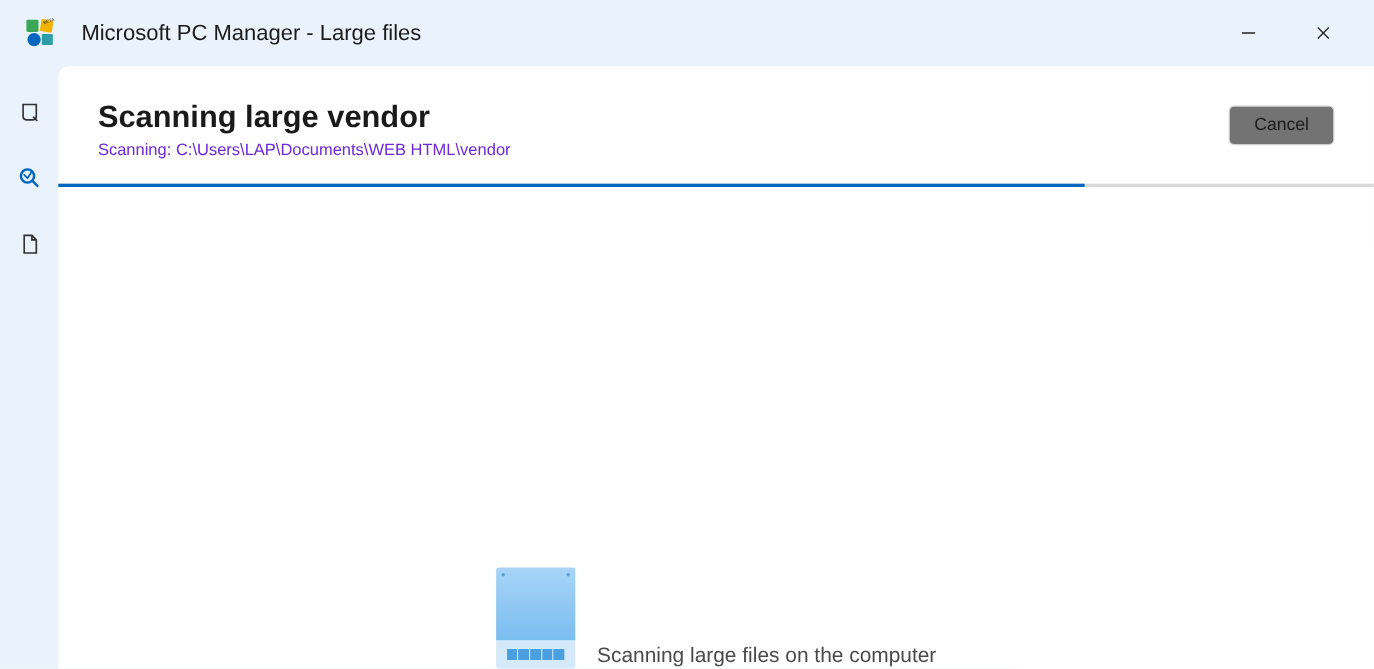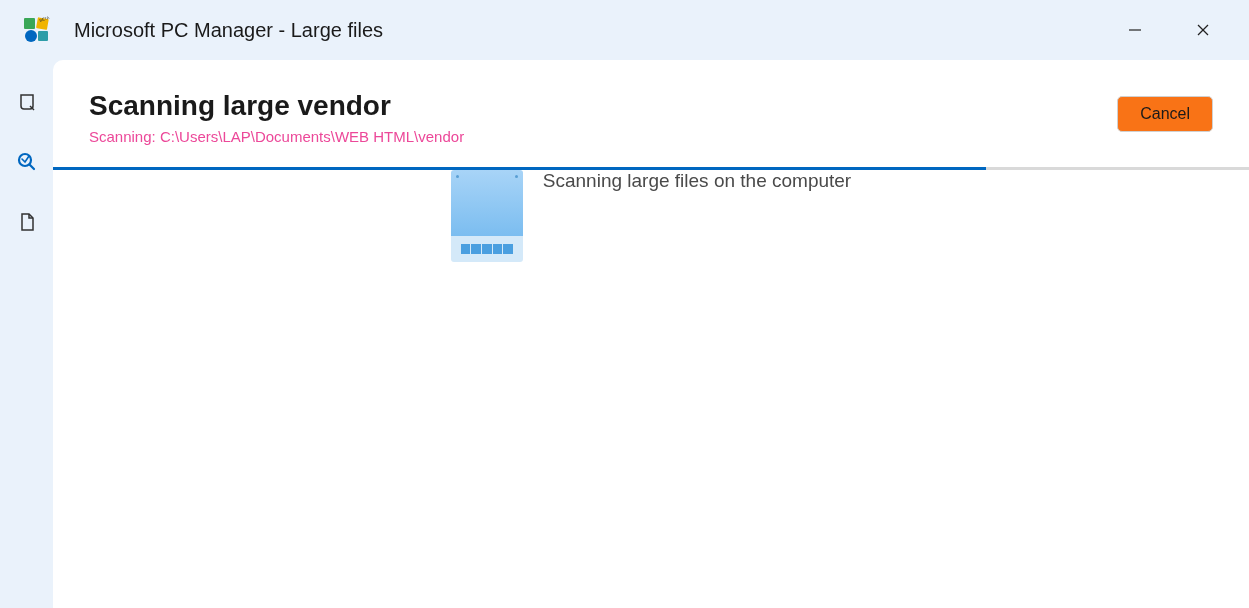--- a/index.html
+++ b/index.html
@@ -93,26 +93,26 @@
       flex-direction: column;
     }
     .page-title {
       font-size: 28px;
       font-weight: 600;
       color: #1a1a1a;
       margin-bottom: 6px;
     }
     .scan-path {
       font-size: 15px;
-      color: #ec4899;
+      color: #6d28d9;
     }
     .cancel-btn {
       padding: 8px 22px;
       font-size: 16px;
-      background: #f97316;
+      background: #737373;
       border: 1px solid #d0d0d0;
       border-radius: 5px;
       cursor: pointer;
       color: #1a1a1a;
       margin-top: 6px;
     }
     .progress-track {
       height: 3px;
       background: #d9d9d9;
       margin-top: 22px;
@@ -122,21 +122,21 @@
     .progress-fill {
       position: absolute;
       left: 0;
       top: 0;
       height: 100%;
       background: #0067c0;
     }
     .center-area {
       flex: 1;
       display: flex;
-      align-items: flex-start;
+      align-items: flex-end;
       justify-content: center;
       gap: 20px;
     }
     .ssd-graphic {
       width: 72px;
       height: 92px;
       display: flex;
       flex-direction: column;
     }
     .ssd-top {

